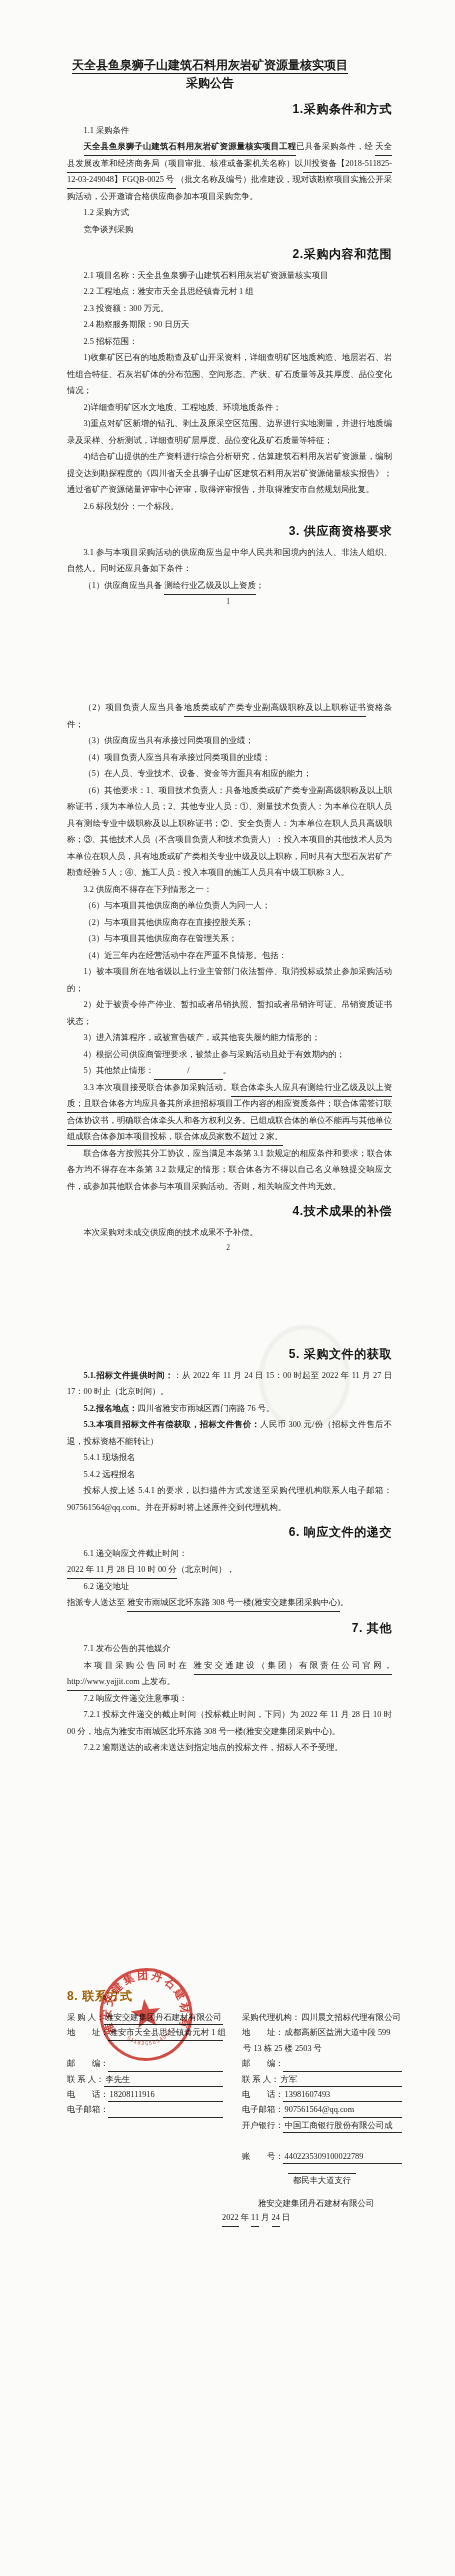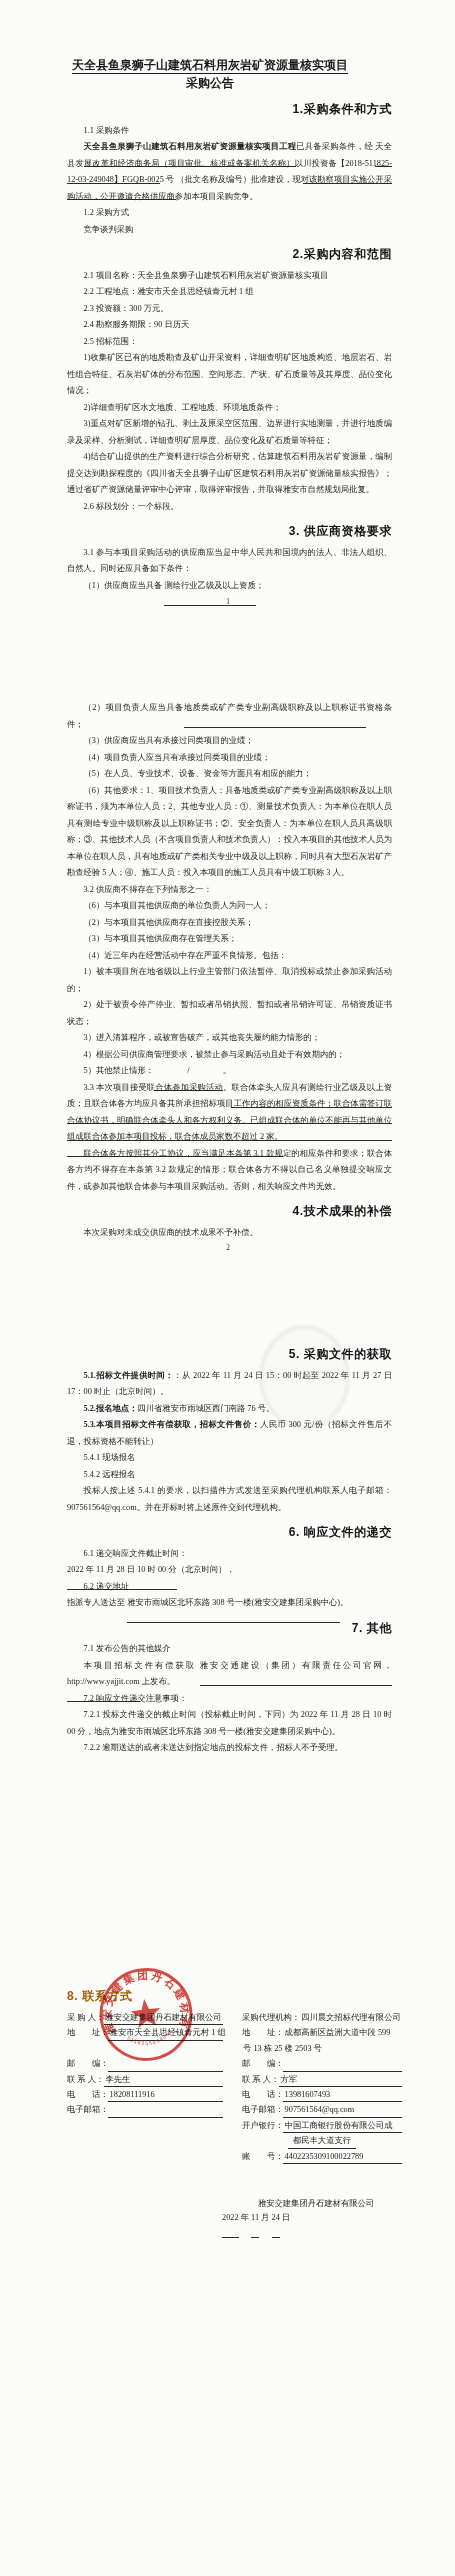--- a/index.html
+++ b/index.html
@@ -13,36 +13,36 @@
     font-size:12px;font-weight:bold;line-height:18px;color:#1a1a1a;}
   .doc-title .tl1{border-bottom:0.9px solid #1a1a1a;padding-bottom:1.1px;}
   .page{position:absolute;left:67px;width:325px;}
   .blk{font-size:8.3px;line-height:16.5px;text-align:justify;color:#232323;}
   .blk.p{text-indent:16.5px;}
   .blk.pf{text-indent:0;}
   .blk.h{font-size:12px;font-weight:bold;line-height:16.5px;margin:8px 0 5.1px 0;
     text-align:right;text-indent:1.1px;color:#141414;
     font-family:"Liberation Sans","DejaVu Sans",sans-serif;letter-spacing:0.6px;}
   .page .blk.h:first-child{margin-top:0;}
-  .u{border-bottom:0.6px solid #2b2b2b;padding-bottom:15px;}
+  .u{border-bottom:0.6px solid #2b2b2b;padding-bottom:4px;}
   .b{font-weight:bold;}
   .pagenum{position:absolute;left:0;width:456px;text-align:center;
     font-size:7.4px;color:#333;}
   
   .h8{position:absolute;left:67px;top:1988px;font-size:12px;font-weight:bold;
     font-family:"Liberation Sans","DejaVu Sans",sans-serif;color:#a16207;letter-spacing:0.6px;}
   .ccol{position:absolute;top:2010px;font-size:8.3px;color:#232323;}
   .ccol.left{left:67px;width:156px;}
   .ccol.right{left:242px;width:160px;}
   .crow{display:flex;line-height:15.4px;height:15.4px;white-space:nowrap;}
   .crow.spacer{height:15.4px;}
   .crow.center{justify-content:center;}
   .clabel{flex:0 0 auto;}
   .cval{flex:1 1 auto;min-width:11.4px;padding-left:1.1px;overflow:visible;}
-  .crow.center .cval{flex:0 0 auto;padding:0 4.6px;}
+  .crow.center .cval{flex:0 0 auto;padding:0 4.6px;margin-top:40px;}
   .cval.u2{border-bottom:0.6px solid #2b2b2b;}
   .sigblock{position:absolute;left:222px;top:2198px;width:188px;text-align:center;
     font-size:8.3px;color:#232323;}
   .sigblock .blk{text-align:left;line-height:17px;}
   
   .stamp{position:absolute;left:97px;top:1965px;width:98px;height:99px;
     transform:rotate(-7deg);mix-blend-mode:multiply;opacity:.92;}
   
   .bleed{position:absolute;left:259px;top:1325px;width:83px;height:97px;
     border:4px solid rgba(140,130,118,.08);border-radius:50%;
@@ -116,21 +116,21 @@
       <div class="blk p"><span>5.4.1 现场报名</span></div>
       <div class="blk p"><span>5.4.2 远程报名</span></div>
       <div class="blk p"><span>投标人按上述 5.4.1 的要求，以扫描件方式发送至采购代理机构联系人电子邮箱：907561564@qq.com。并在开标时将上述原件交到代理机构。</span></div>
       <div class="blk h"><span>6. 响应文件的递交</span></div>
       <div class="blk p"><span>6.1 递交响应文件截止时间：</span></div>
       <div class="blk pf"><span class="u">2022 年 11 月 28 日 10 时 00 分</span><span>（北京时间），</span></div>
       <div class="blk p"><span>6.2 递交地址</span></div>
       <div class="blk pf"><span>指派专人送达至 </span><span class="u">雅安市雨城区北环东路 308 号一楼(雅安交建集团采购中心)</span><span>。</span></div>
       <div class="blk h"><span>7. 其他</span></div>
       <div class="blk p"><span>7.1 发布公告的其他媒介</span></div>
-      <div class="blk p"><span>本项目招标文件有偿获取 </span><span class="u">雅安交通建设（集团）有限责任公司官网，</span><span class="u">http://www.yajjit.com</span><span> 上发布。</span></div>
+      <div class="blk p"><span>本项目采购公告同时在 </span><span class="u">雅安交通建设（集团）有限责任公司官网，</span><span class="u">http://www.yajjit.com</span><span> 上发布。</span></div>
       <div class="blk p"><span>7.2 响应文件递交注意事项：</span></div>
       <div class="blk p"><span>7.2.1 投标文件递交的截止时间（投标截止时间，下同）为 2022 年 11 月 28 日 10 时 00 分，地点为雅安市雨城区北环东路 308 号一楼(雅安交建集团采购中心)。</span></div>
       <div class="blk p"><span>7.2.2 逾期送达的或者未送达到指定地点的投标文件，招标人不予受理。</span></div>
     </section>
 
   <div class="h8">8. 联系方式</div>
 
   <div class="ccol left">
       <div class="crow">
         <span class="clabel">采 购 人：</span>

